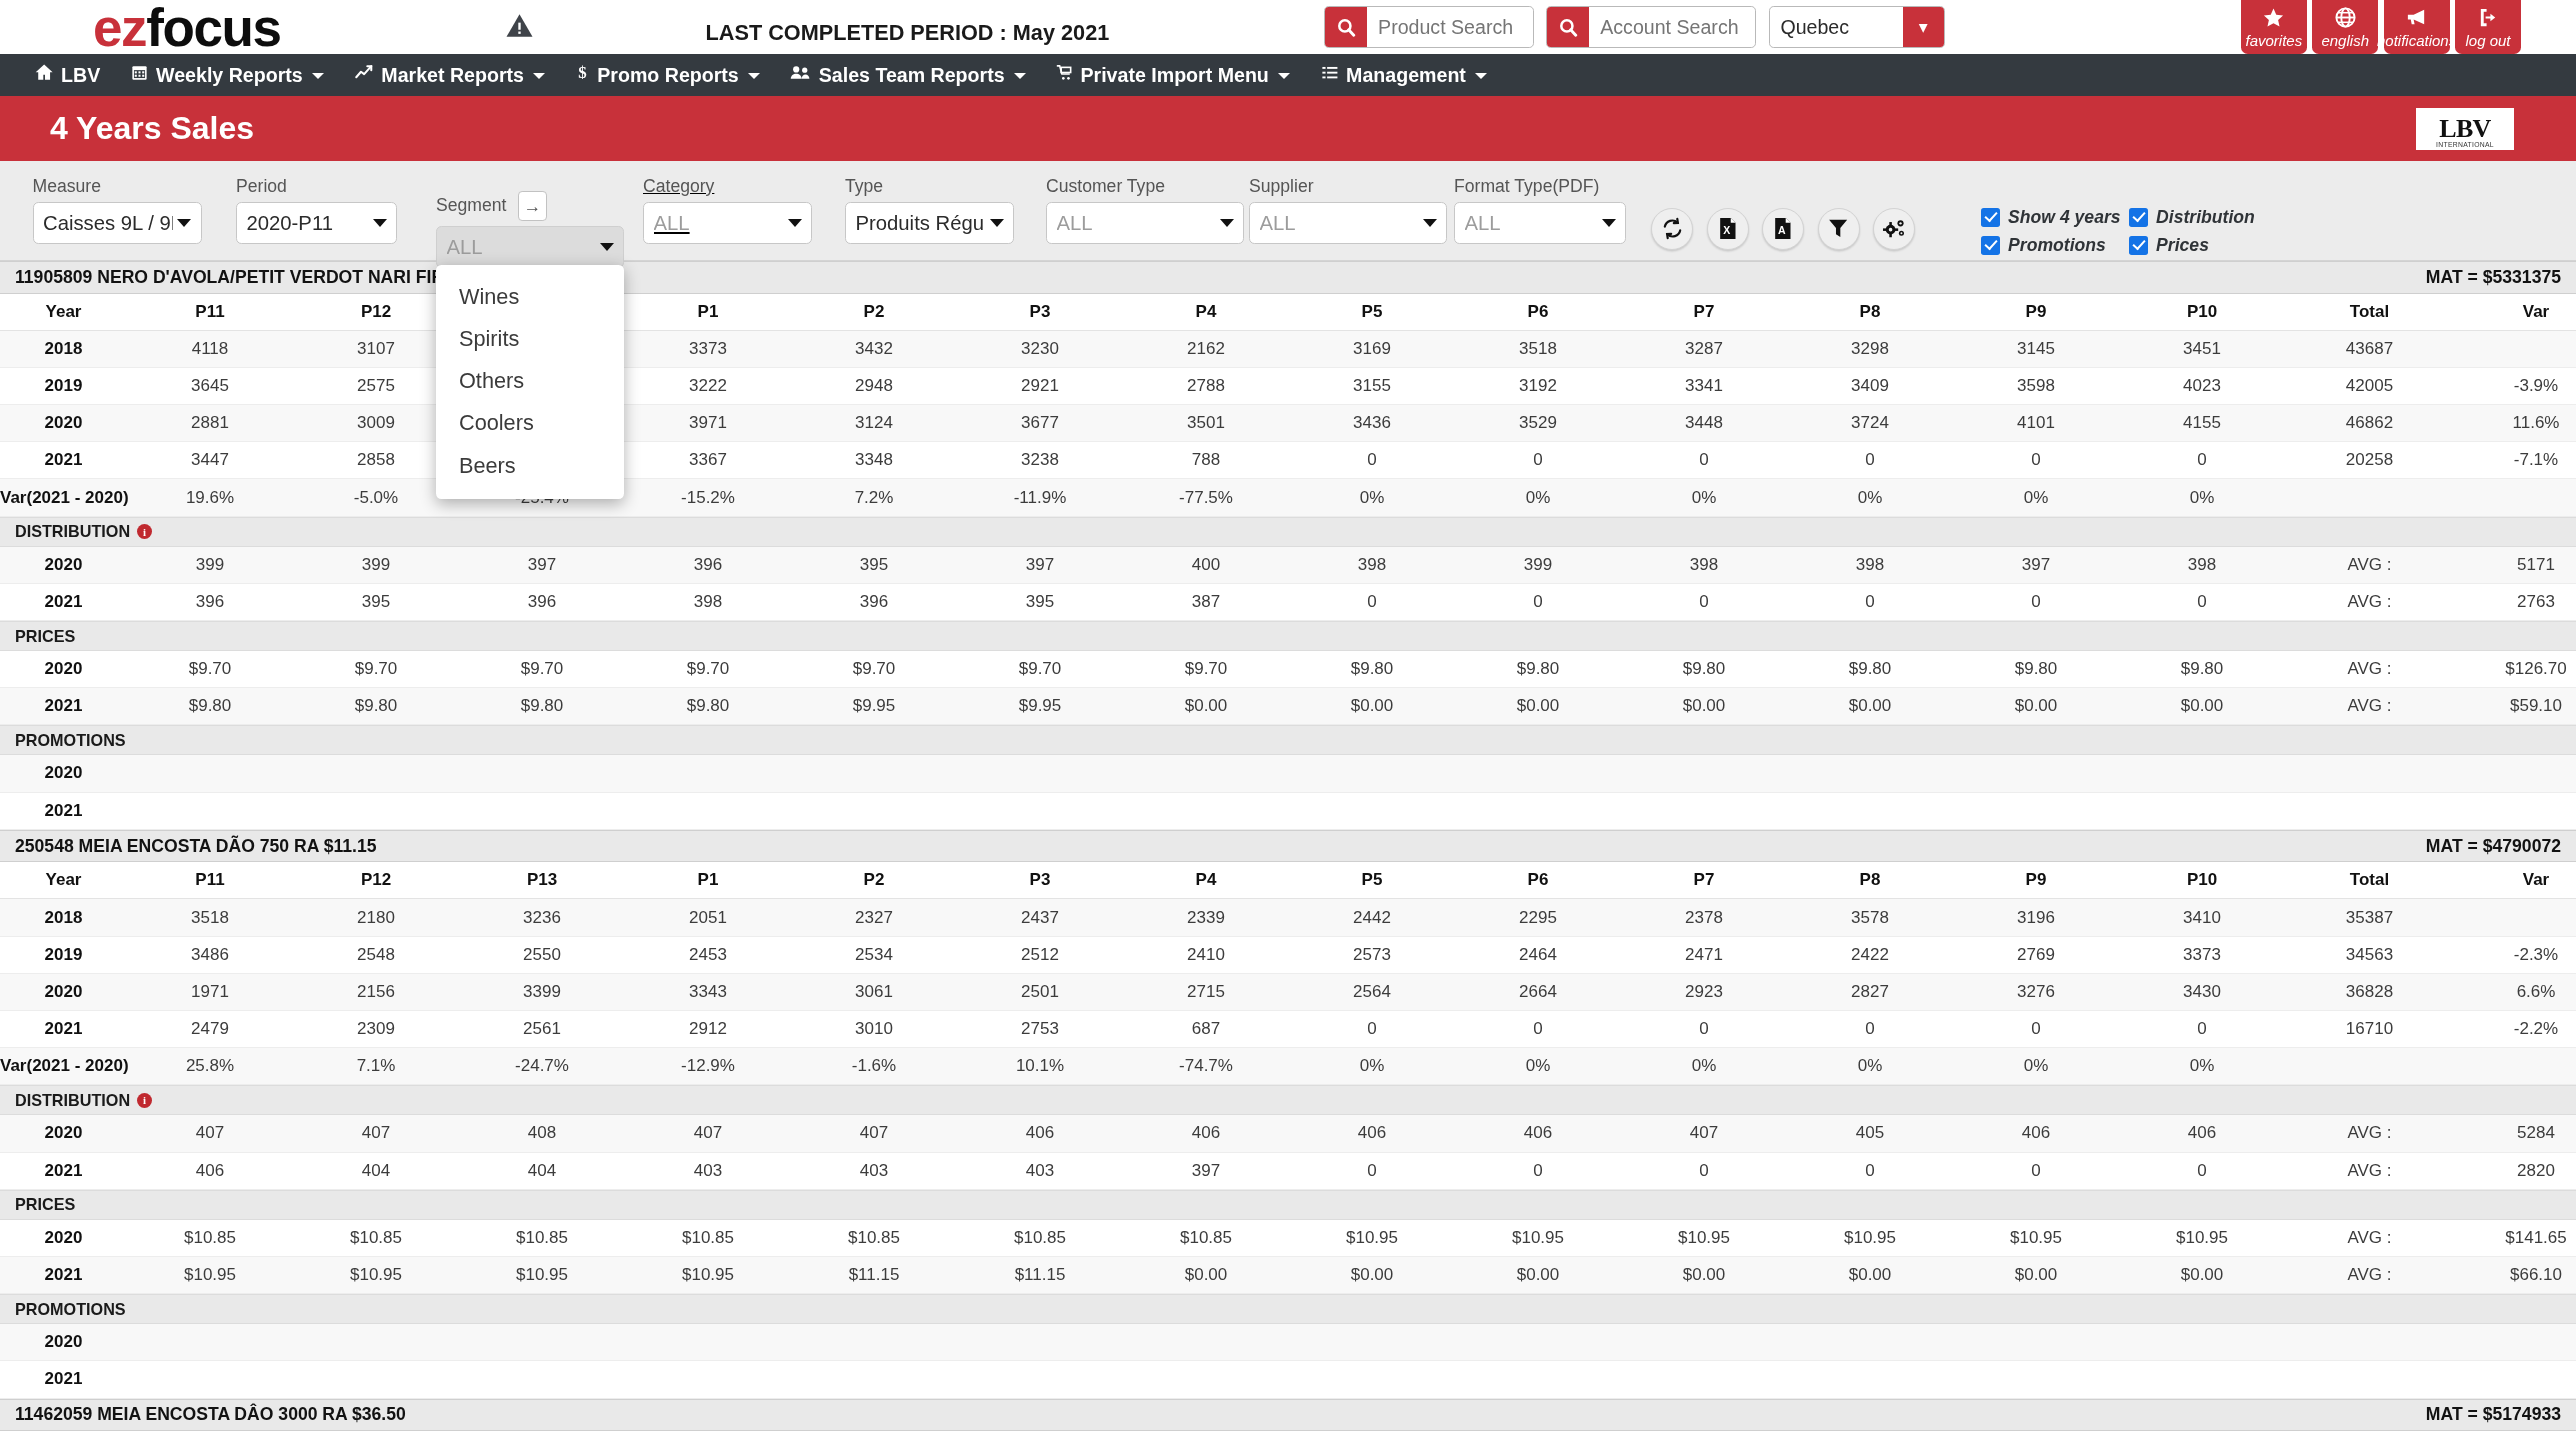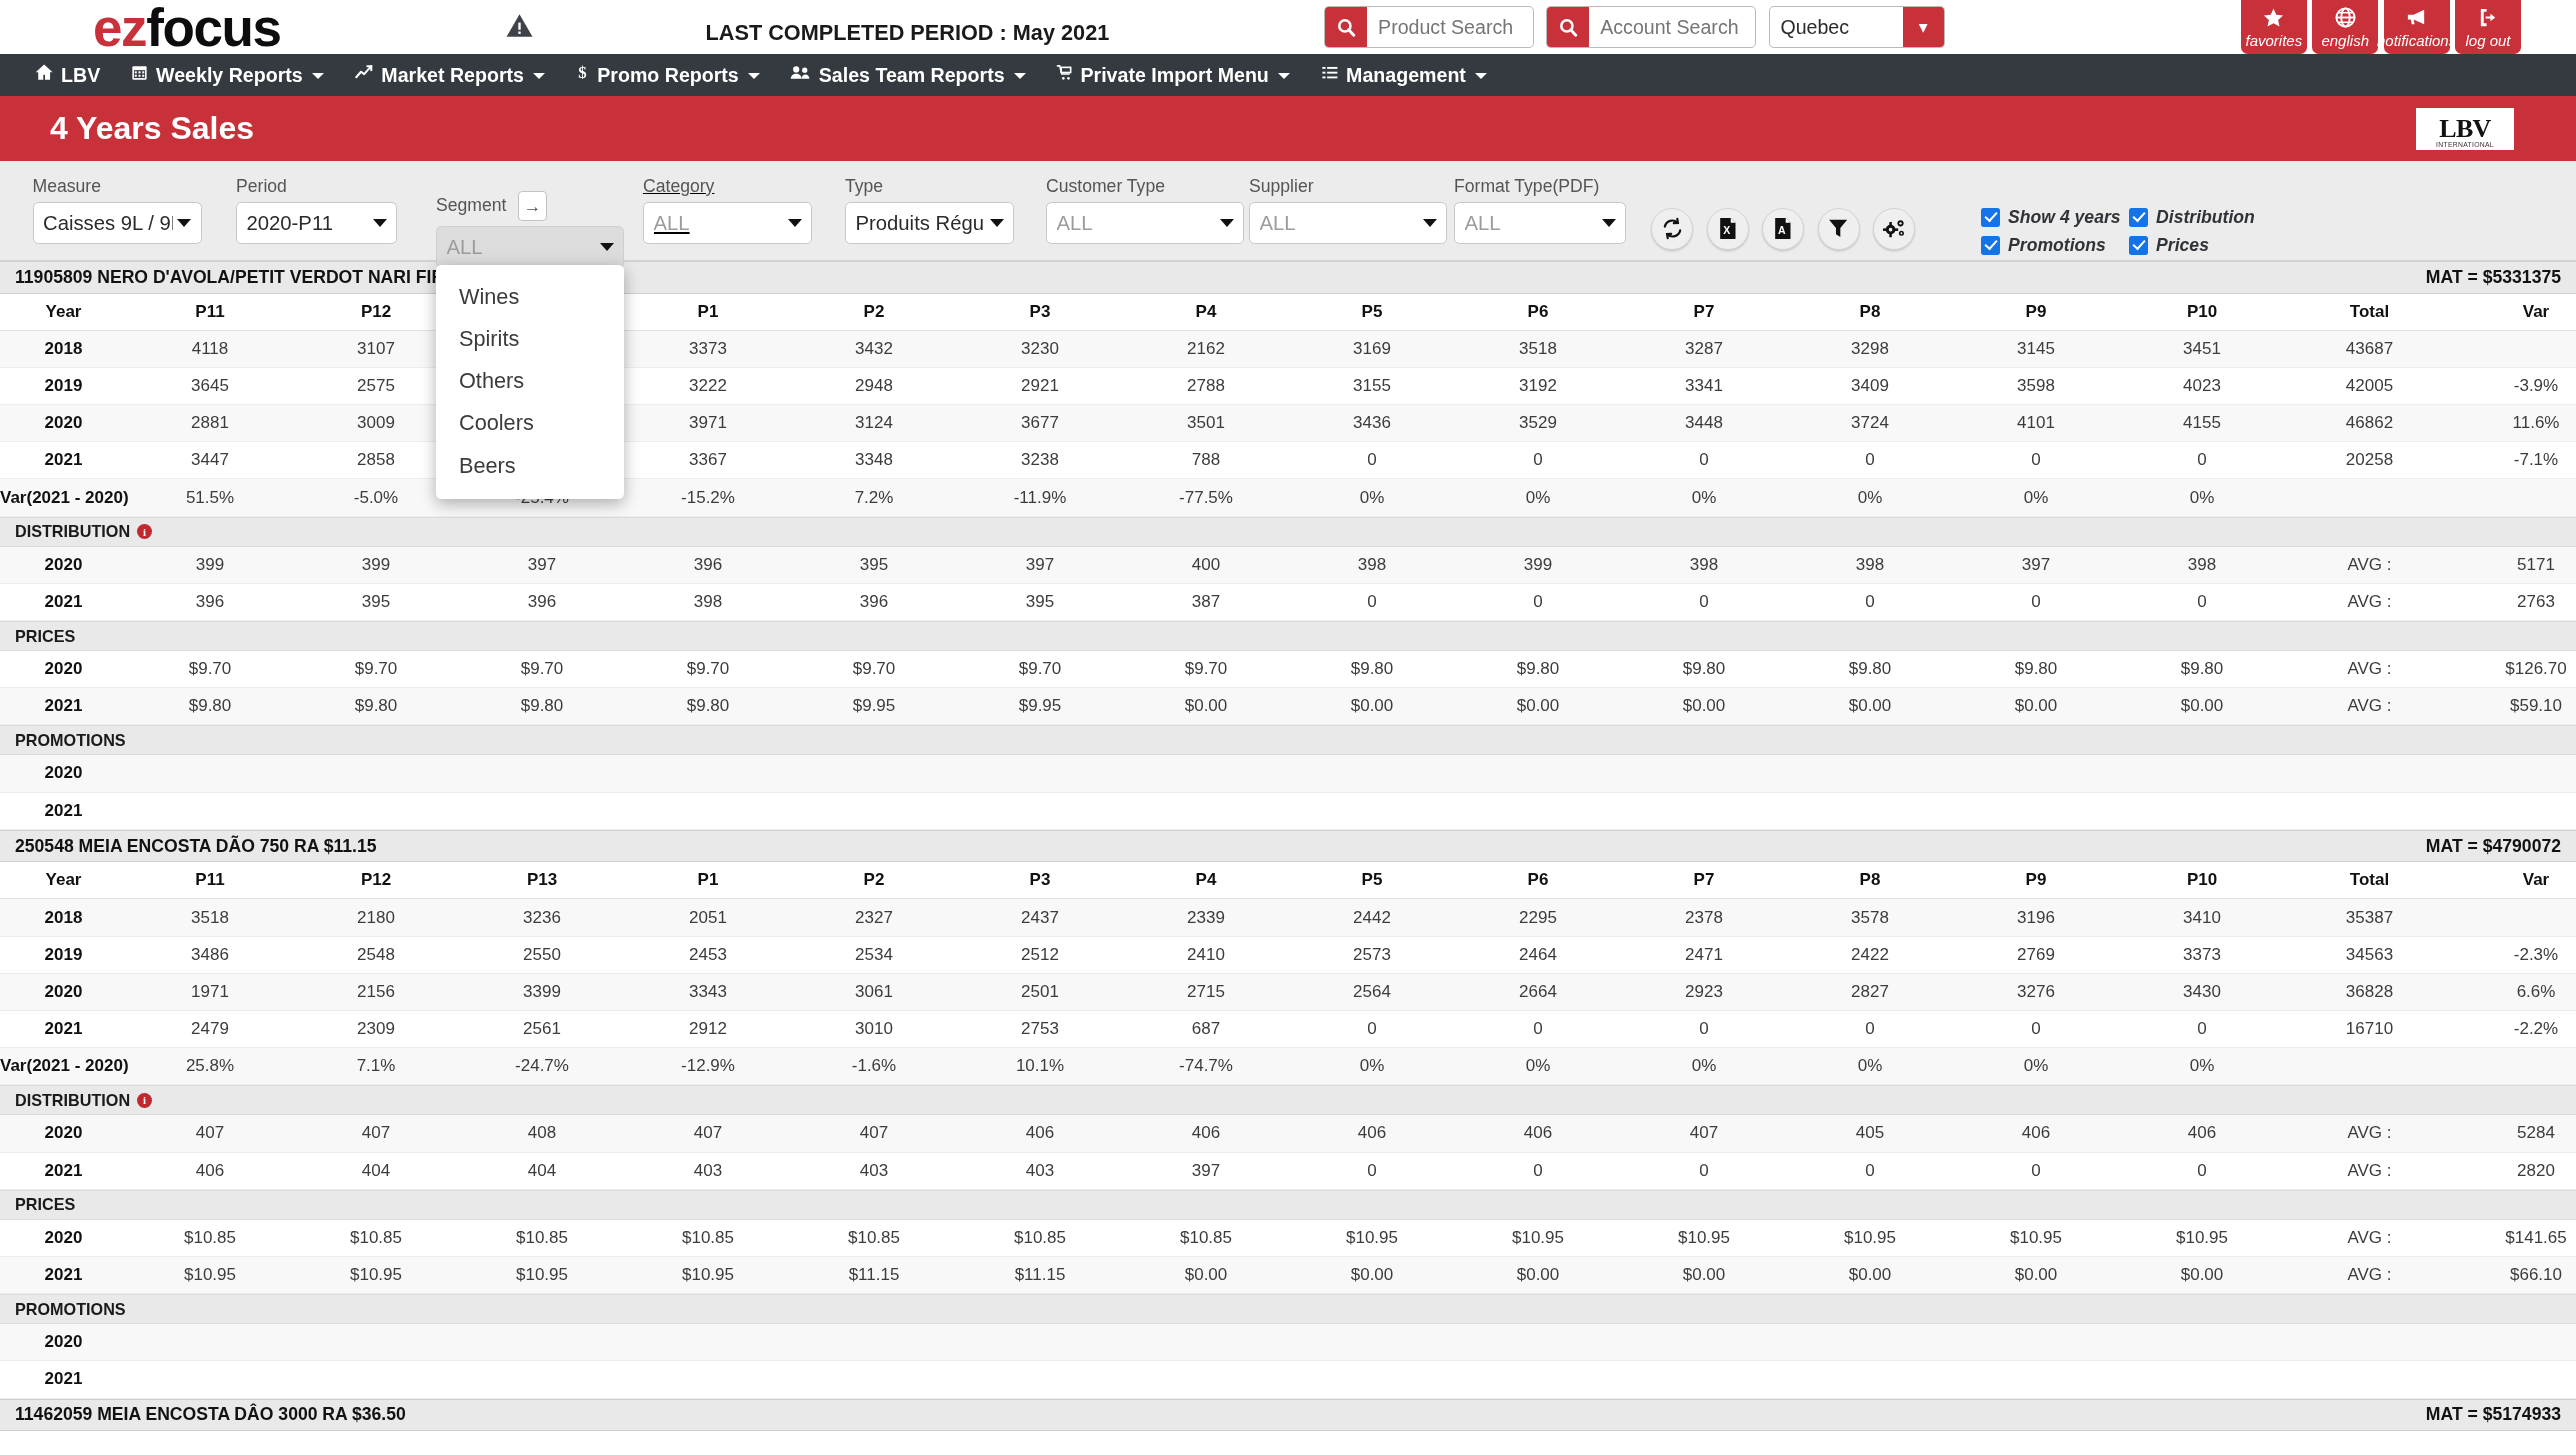--- a/index.html
+++ b/index.html
@@ -746,21 +746,21 @@
             <td>0</td>
             <td>0</td>
             <td>0</td>
             <td>0</td>
             <td>0</td>
             <td>20258</td>
             <td>-7.1%</td>
           </tr>
           <tr class="alt">
             <td class="yr">Var(2021 - 2020)</td>
-            <td>51.5%</td>
+            <td>19.6%</td>
             <td>-5.0%</td>
             <td>-25.4%</td>
             <td>-15.2%</td>
             <td>7.2%</td>
             <td>-11.9%</td>
             <td>-77.5%</td>
             <td>0%</td>
             <td>0%</td>
             <td>0%</td>
             <td>0%</td>

